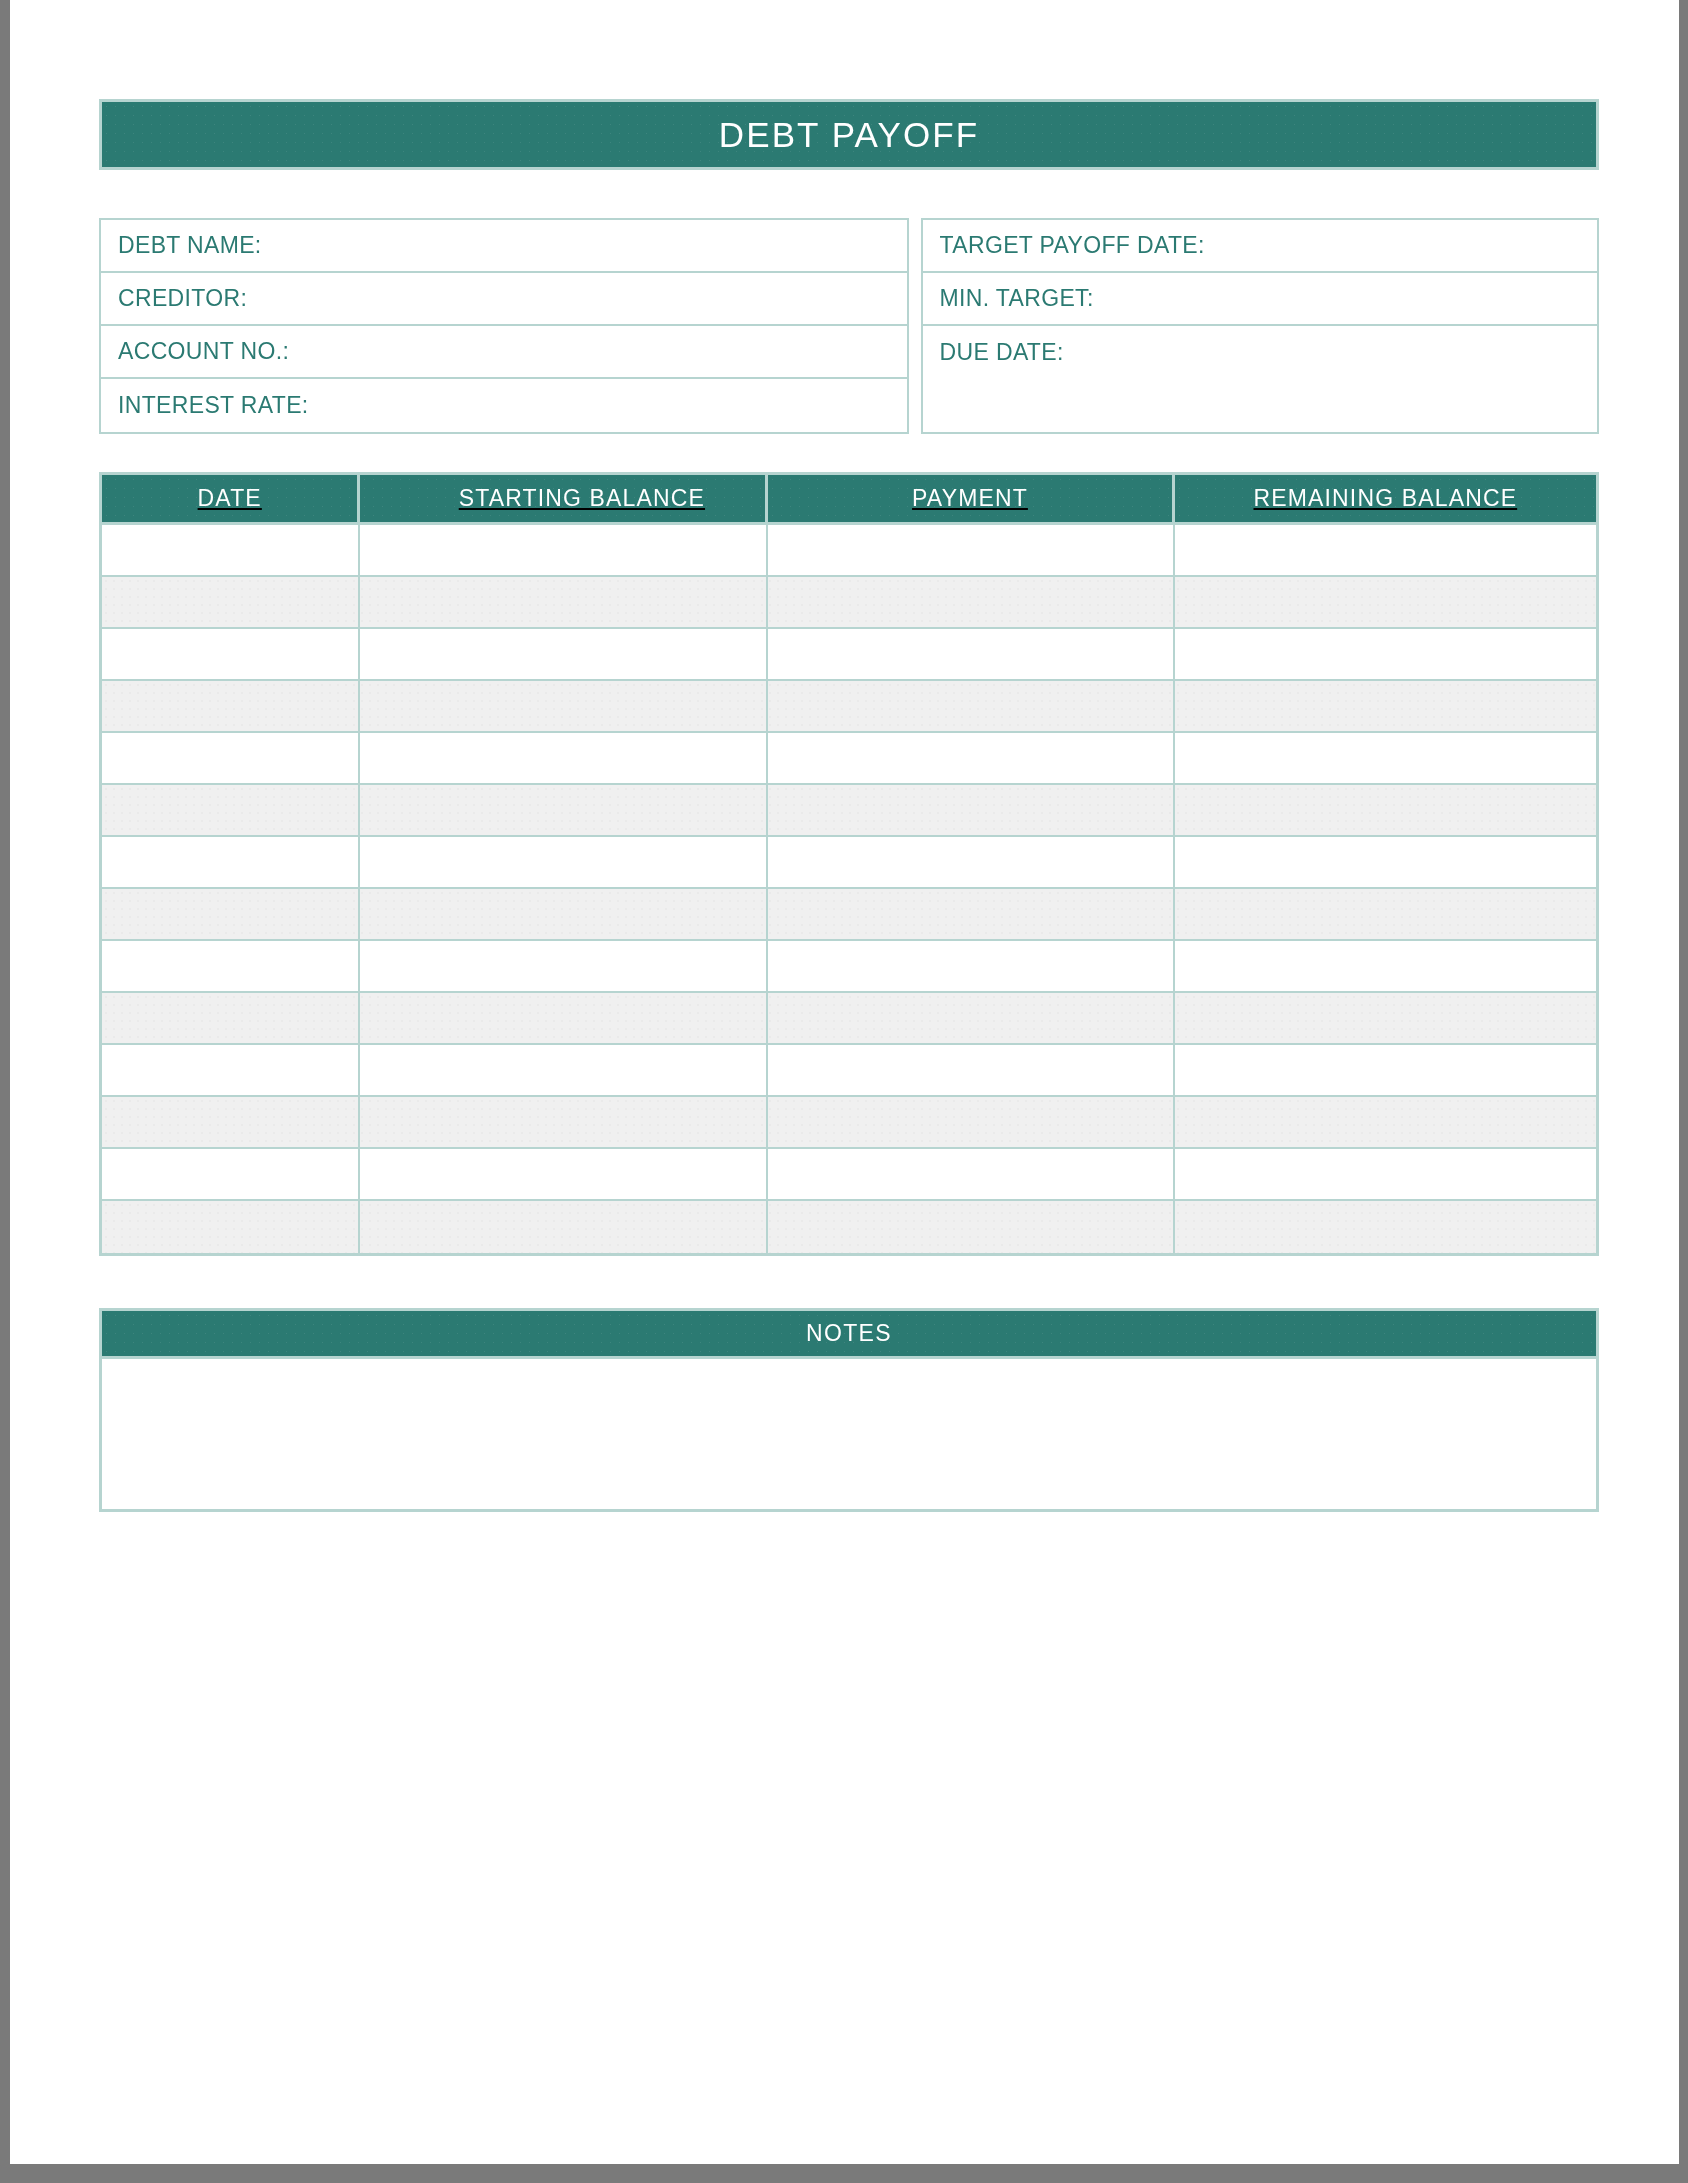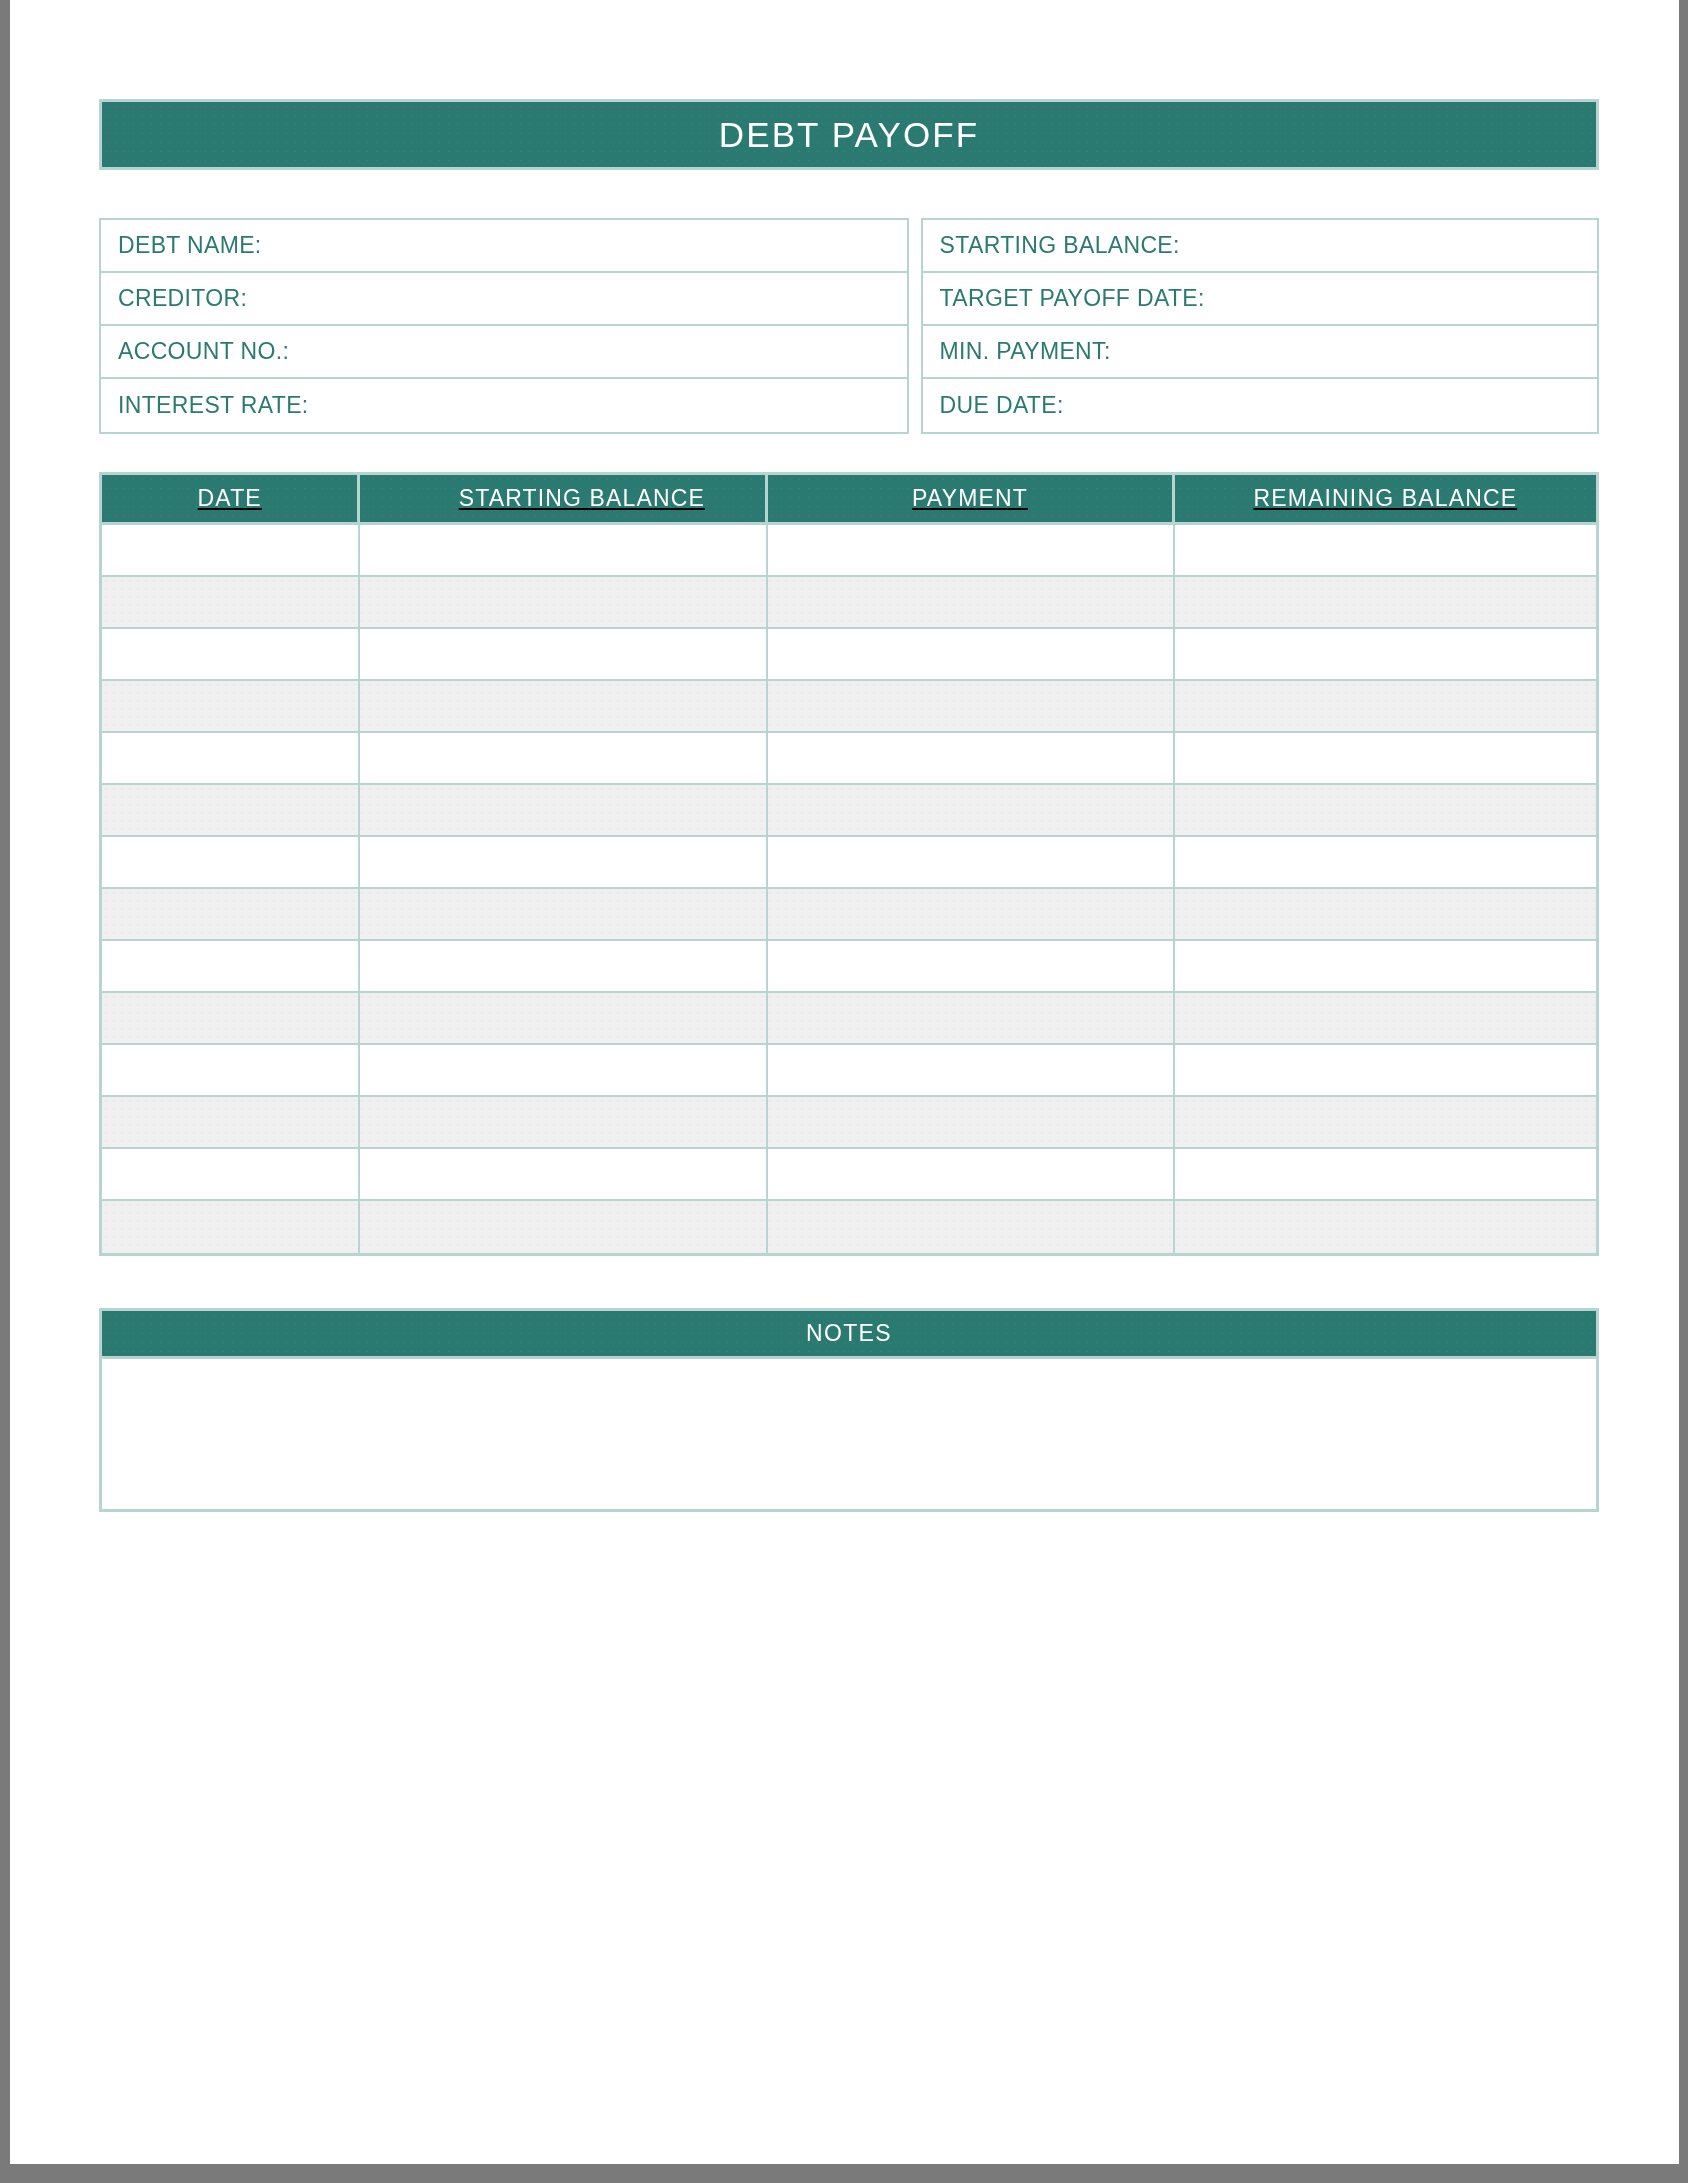--- a/index.html
+++ b/index.html
@@ -168,27 +168,24 @@
         <div class="info-row">
           <span>ACCOUNT NO.:</span>
         </div>
         <div class="info-row">
           <span>INTEREST RATE:</span>
         </div>
       </div>
 
       <div class="info-col right">
         <div class="info-row">
-          <span>STARTING BALANCE:</span>
-        </div>
-        <div class="info-row">
           <span>TARGET PAYOFF DATE:</span>
         </div>
         <div class="info-row">
-          <span>MIN. PAYMENT:</span>
+          <span>MIN. TARGET:</span>
         </div>
         <div class="info-row">
           <span>DUE DATE:</span>
         </div>
       </div>
     </div>
 
     <div class="table">
       <div class="trow head">
         <div class="cell c0">

